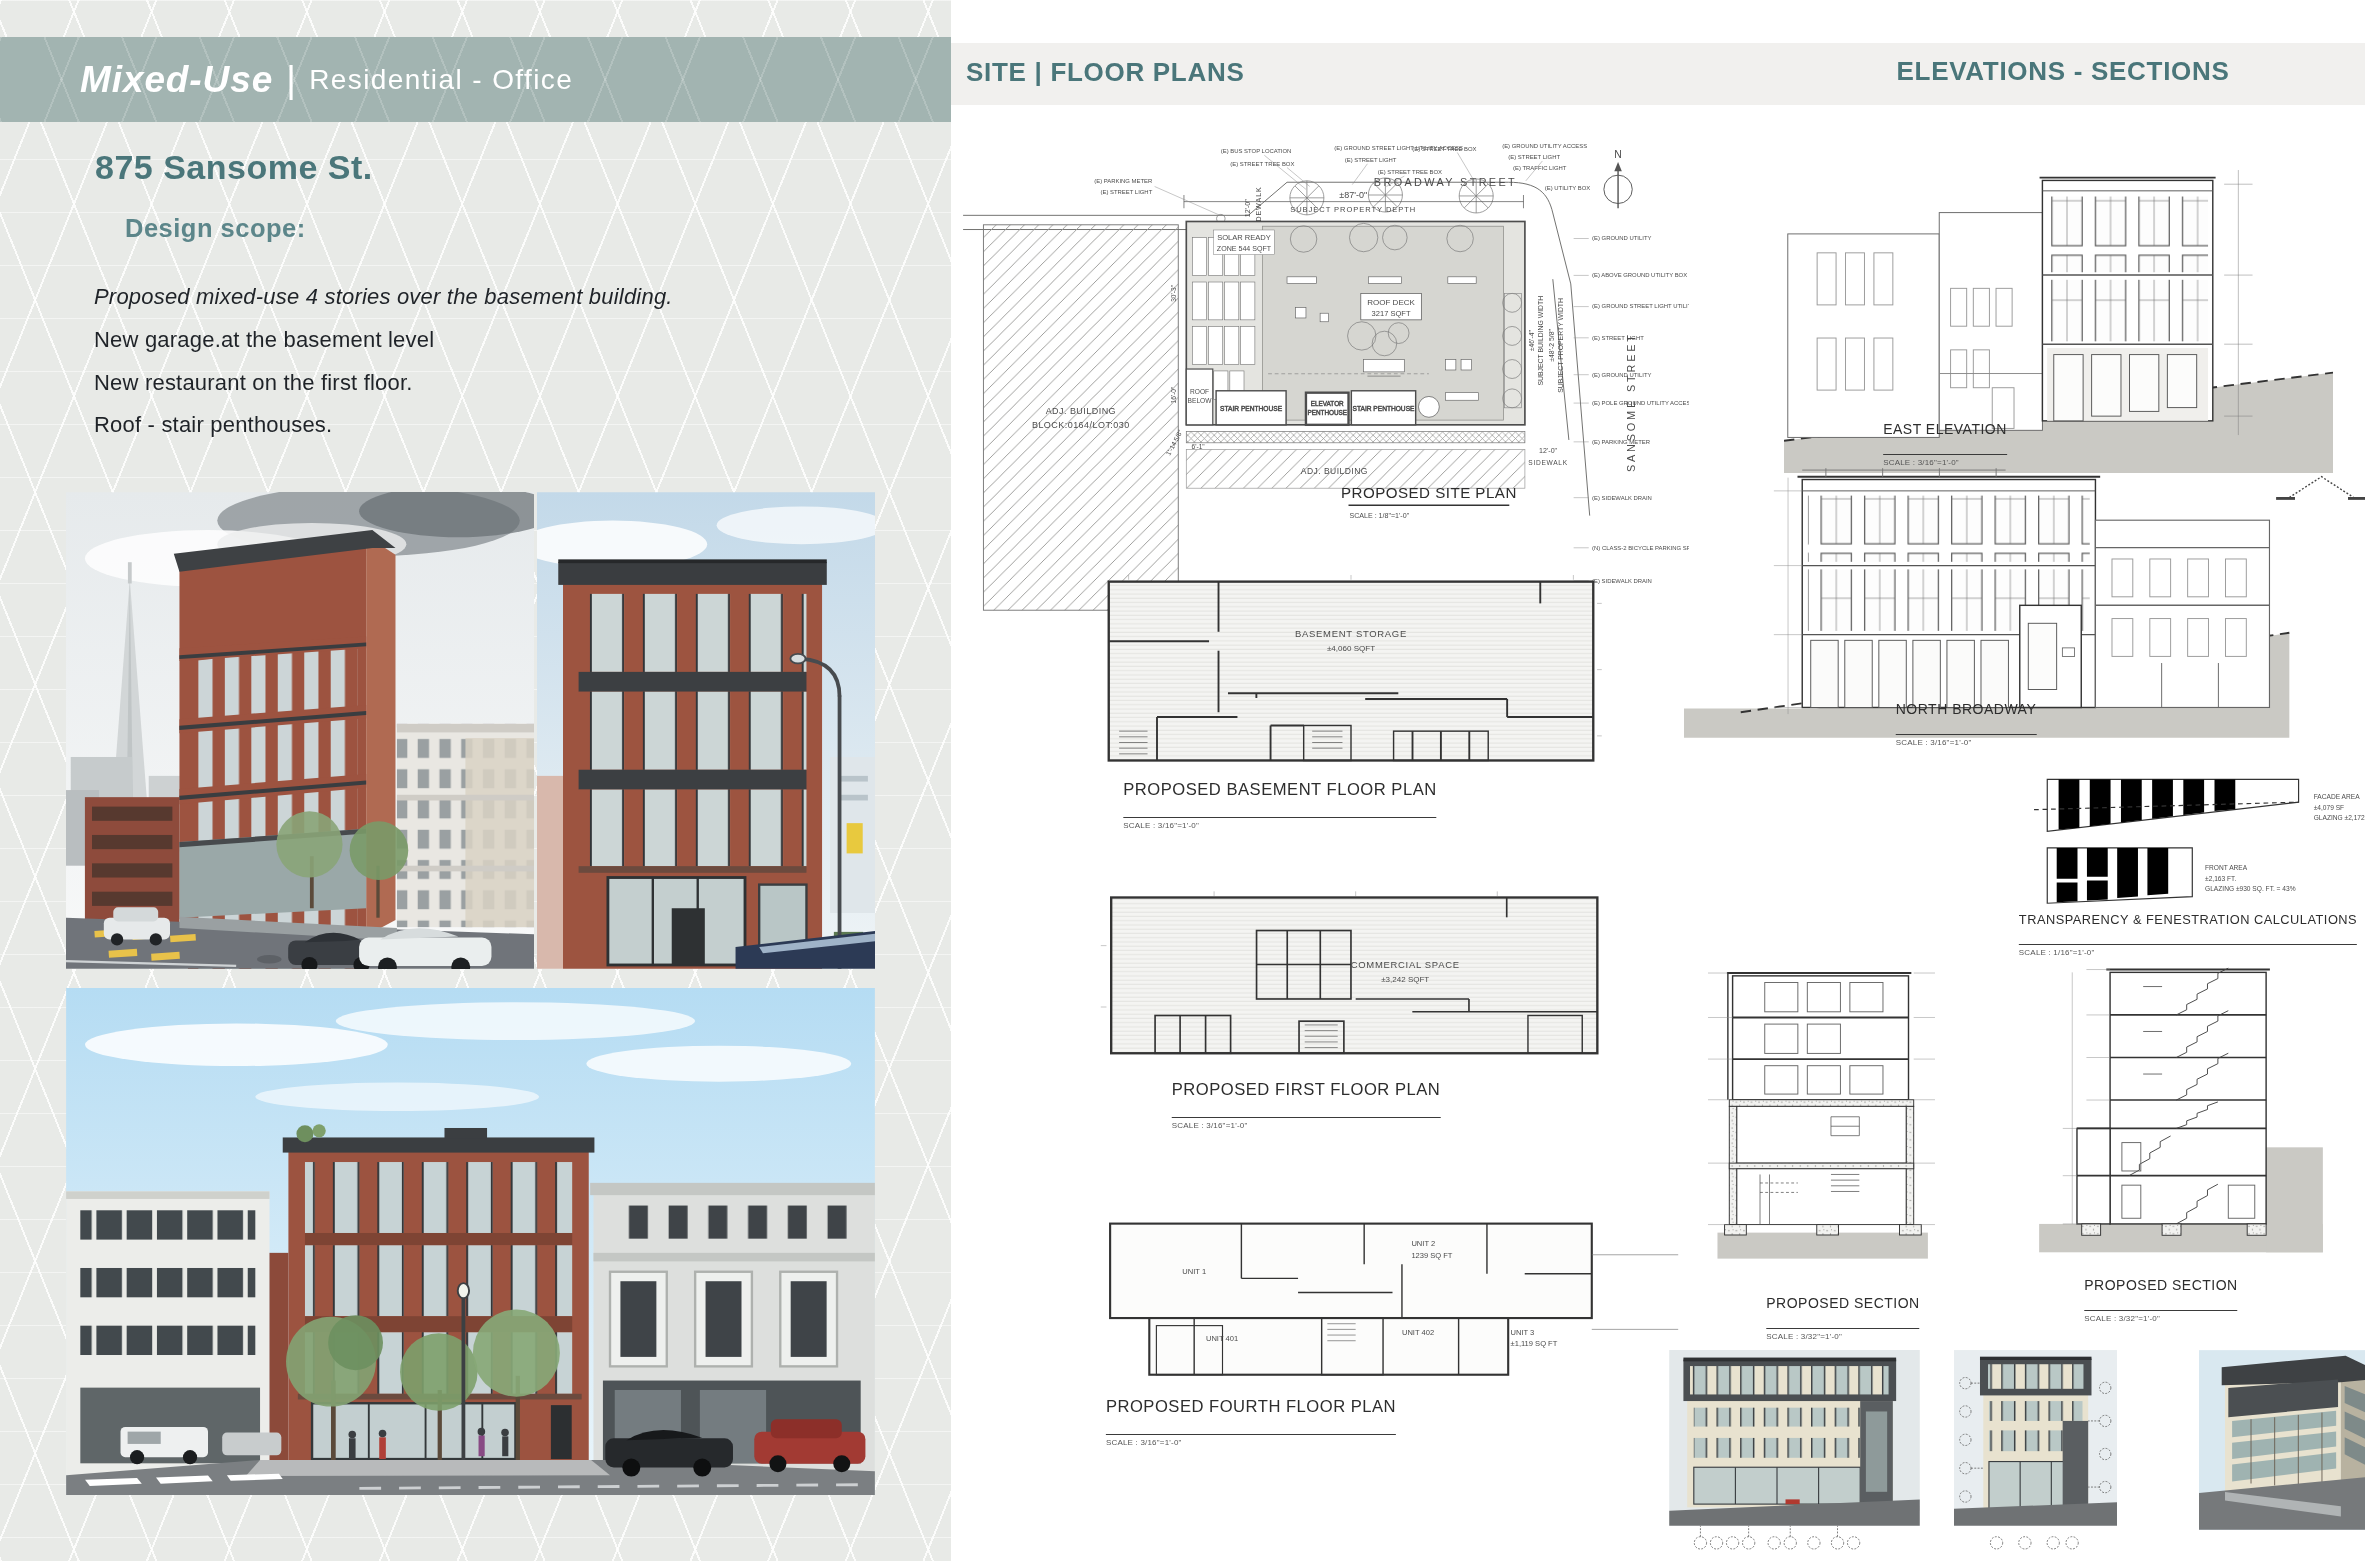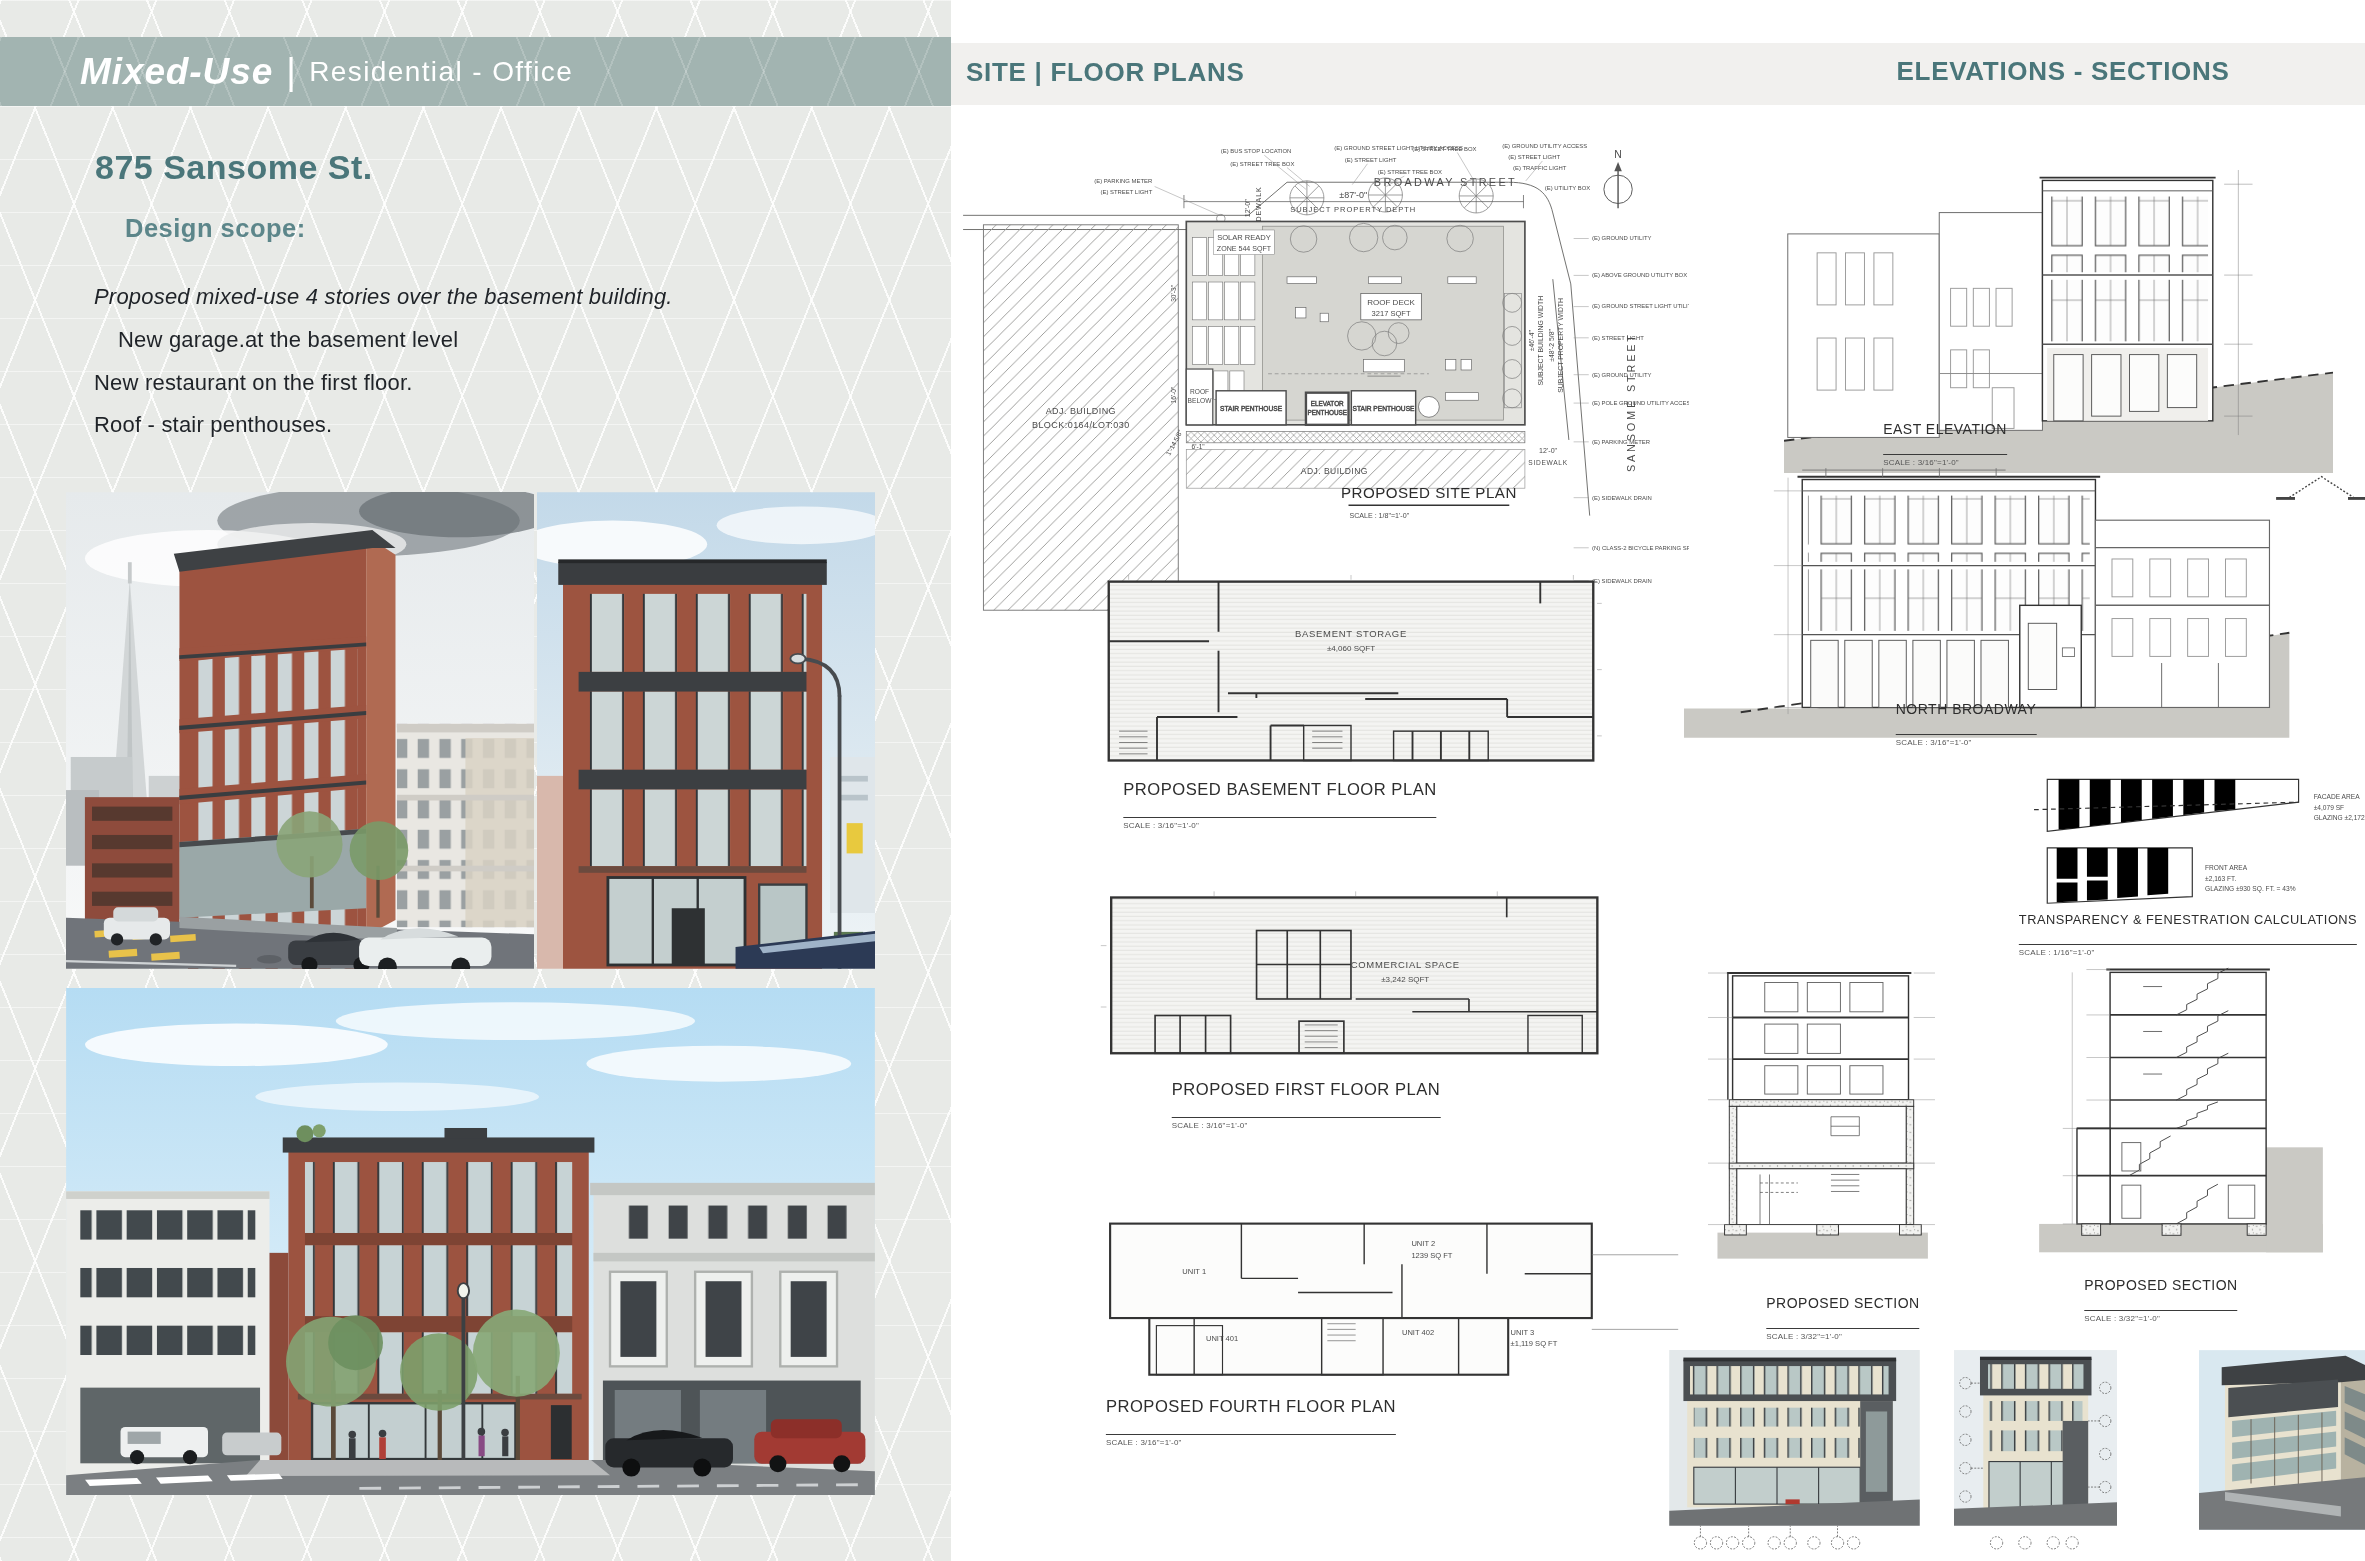--- a/index.html
+++ b/index.html
@@ -6,21 +6,21 @@
   .board{position:relative;width:2413px;height:1561px;background:#ffffff;overflow:hidden;
          font-family:"Liberation Sans", sans-serif;}
   .abs{position:absolute;}
   
   .left-panel{left:0;top:0;width:951px;height:1561px;
     background:
       repeating-linear-gradient(112deg, rgba(255,255,255,.85) 0 1.9px, rgba(255,255,255,0) 1.9px 72px),
       repeating-linear-gradient(68deg,  rgba(255,255,255,.85) 0 1.9px, rgba(255,255,255,0) 1.9px 72px),
       repeating-linear-gradient(180deg, rgba(255,255,255,.50) 0 1.4px, rgba(255,255,255,0) 1.4px 53px),
       #e8eae7;}
-  .category-bar{left:0;top:37px;width:951px;height:69px;
+  .category-bar{left:0;top:37px;width:951px;height:85px;
     background:
       repeating-linear-gradient(112deg, rgba(255,255,255,.18) 0 1.9px, rgba(255,255,255,0) 1.9px 72px),
       repeating-linear-gradient(68deg,  rgba(255,255,255,.18) 0 1.9px, rgba(255,255,255,0) 1.9px 72px),
       #a2b4b1;
     display:flex;align-items:center;padding-left:80px;box-sizing:border-box;color:#ffffff;}
   .cat-main{font-size:37px;font-style:italic;font-weight:600;letter-spacing:0.9px;}
   .cat-sep{font-size:37px;font-weight:300;margin:0 13.2px;}
   .cat-sub{font-size:28px;font-weight:400;letter-spacing:1.4px;}
   .proj-title{left:95px;top:148px;font-size:34px;font-weight:700;color:#4a767a;letter-spacing:0.5px;}
   .scope-head{left:95px;top:214px;font-size:25.5px;font-weight:700;color:#5c868a;letter-spacing:0.5px;margin-left:30px;}
@@ -45,21 +45,21 @@
 
     <div class="abs category-bar">
       <span class="cat-main">Mixed-Use</span>
       <span class="cat-sep">|</span>
       <span class="cat-sub">Residential -  Office</span>
     </div>
 
     <div class="abs proj-title">875 Sansome St.</div>
     <div class="abs scope-head">Design scope:</div>
     <div class="abs scope-item" style="top:284px;font-style:italic;">Proposed mixed-use 4 stories over the basement building.</div>
-    <div class="abs scope-item" style="top:327px;margin-left:24px;">New garage.at the basement level</div>
+    <div class="abs scope-item" style="top:327px;">New garage.at the basement level</div>
     <div class="abs scope-item" style="top:370px;">New restaurant on the first floor.</div>
     <div class="abs scope-item" style="top:412px;">Roof - stair penthouses.</div>
 
     <svg class="abs" style="left:66px;top:492px;" width="468" height="477" viewBox="0 0 990 1008">
       <defs>
         <linearGradient id="sky1" x1="0" y1="0" x2="0" y2="1">
           <stop offset="0" stop-color="#e6eaec"></stop>
             <stop offset="1" stop-color="#f8f9f9"></stop>
         </linearGradient>
         <pattern id="p1win" width="56" height="10" patternUnits="userSpaceOnUse">

